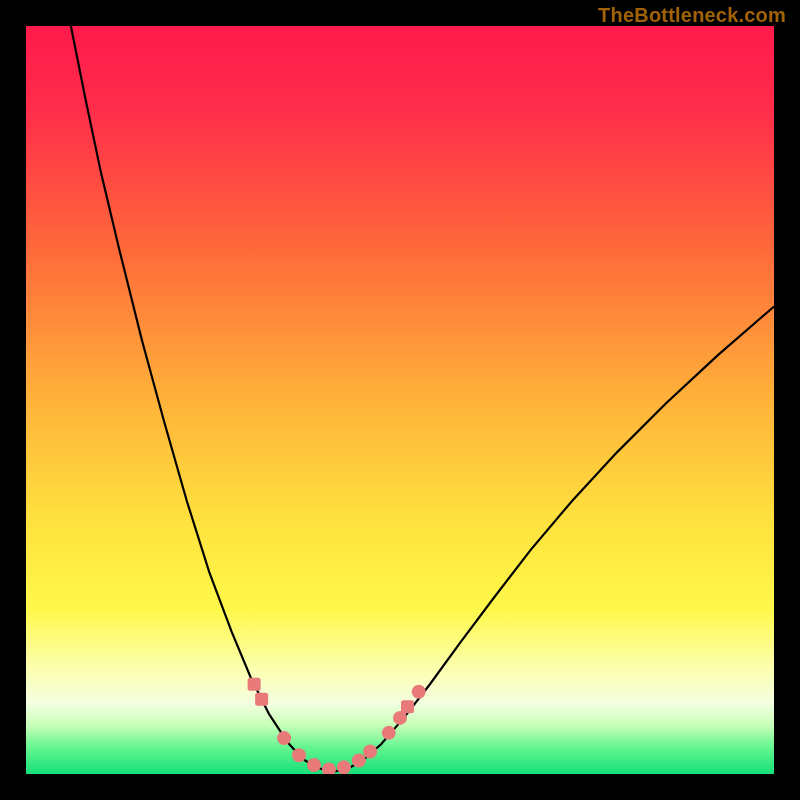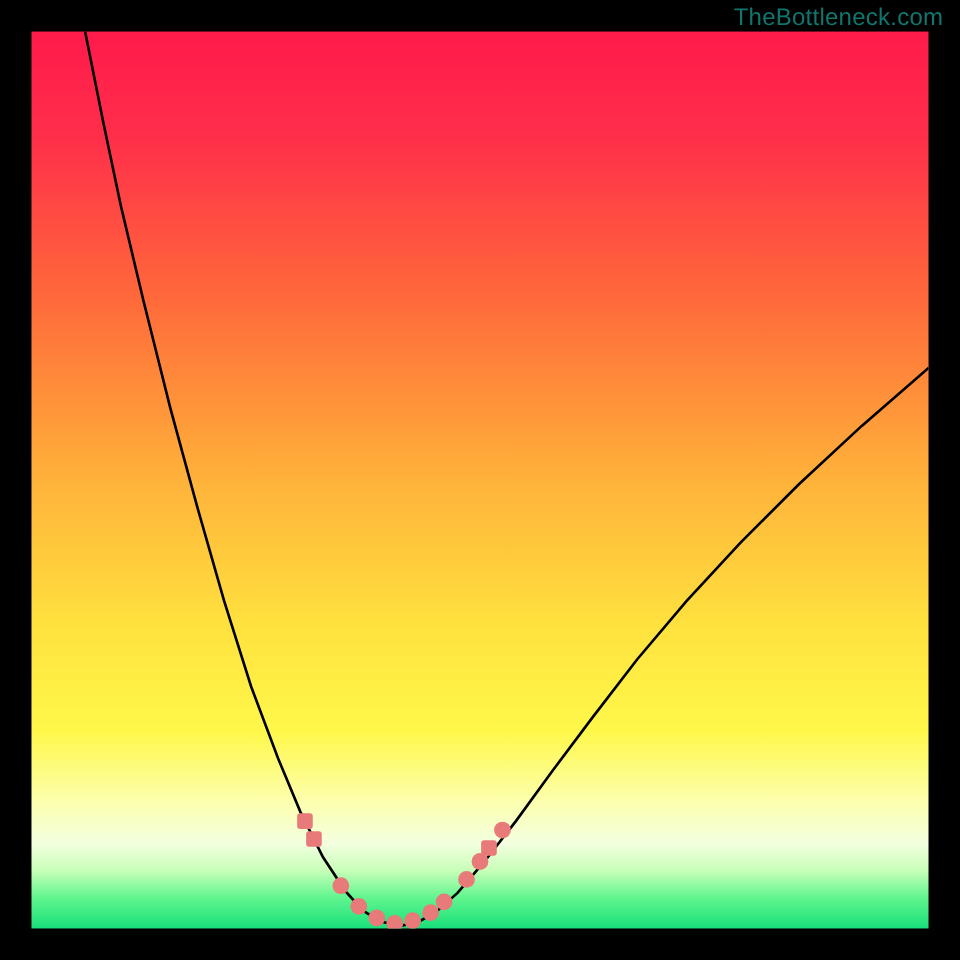--- a/index.html
+++ b/index.html
@@ -29,24 +29,24 @@
   }
   .plot svg {
     display: block;
     width: 748px;
     height: 748px;
   }
   .watermark {
     position: absolute;
     top: 4px;
     right: 14px;
-    color: #0f766e;
+    color: #a16207;
     font-size: 20px;
     letter-spacing: 0.2px;
-    font-weight: 400;
+    font-weight: 700;
   }
 </style>
 </head>
 <body>
 
 <div class="frame">
   <div class="watermark">TheBottleneck.com</div>
   <div class="plot">
     <svg id="chart-svg" viewBox="0 0 748 748">
       <defs>

